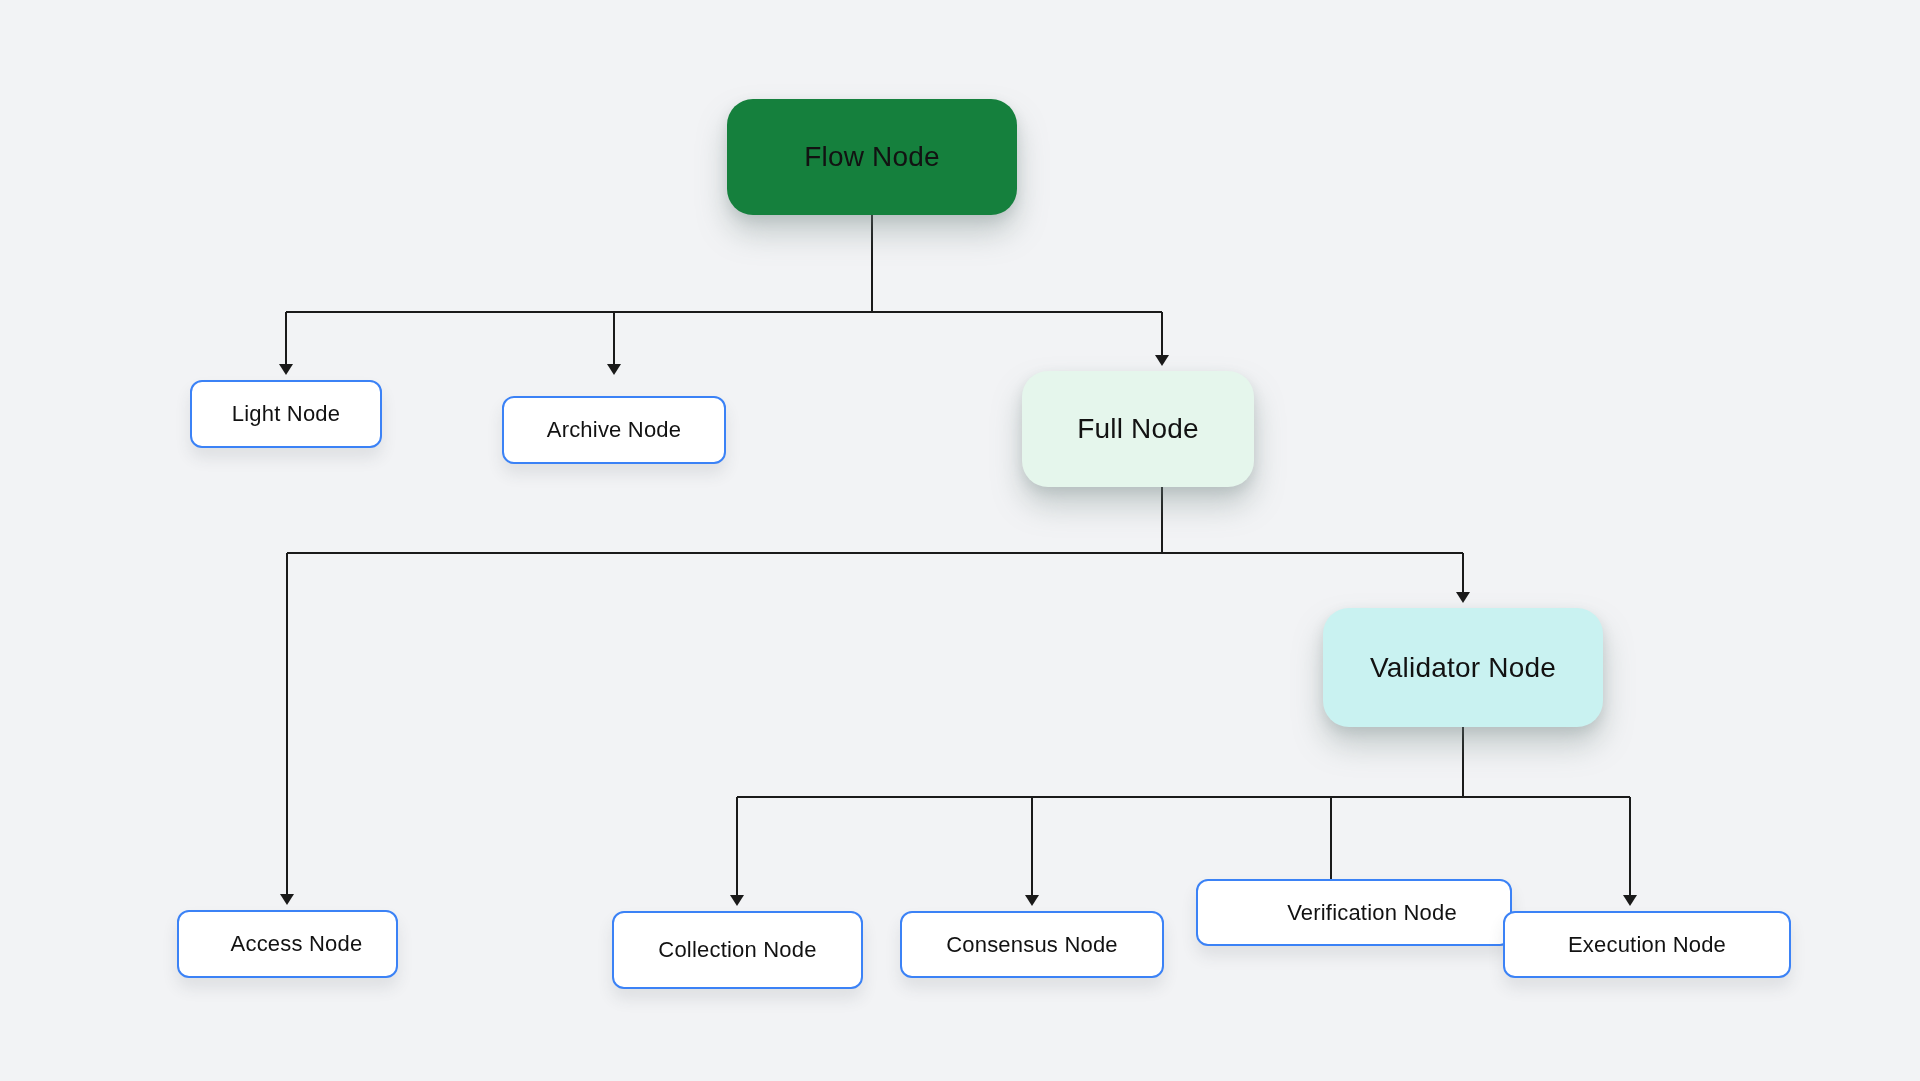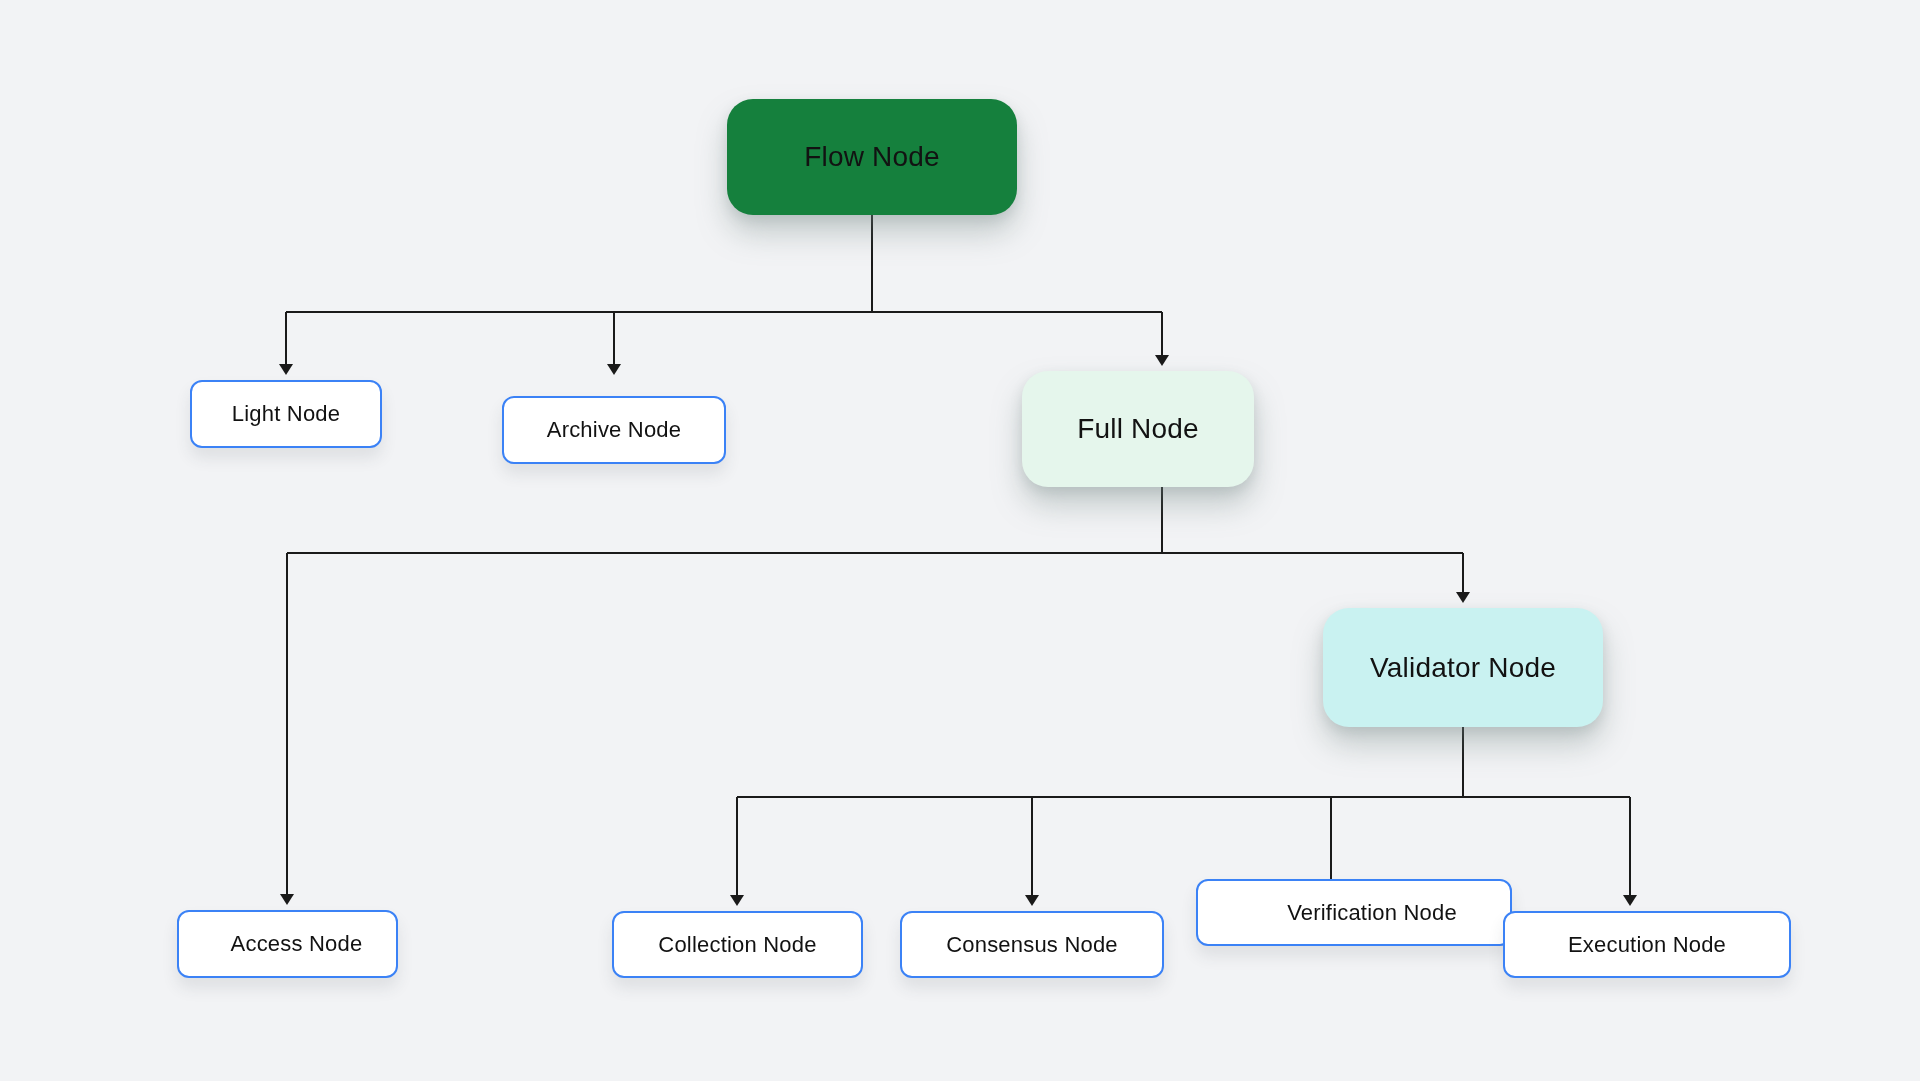--- a/index.html
+++ b/index.html
@@ -45,21 +45,21 @@
     font-size: 28px;
     font-weight: 500;
     box-shadow: 0 18px 30px rgba(110, 130, 125, 0.35), 0 5px 12px rgba(110, 130, 125, 0.18);
   }
   #n-flow        { left: 727px;  top: 99px;  width: 290px; height: 116px; }
   #n-light       { left: 190px;  top: 380px; width: 192px; height: 68px;  }
   #n-archive     { left: 502px;  top: 380px; width: 224px; height: 68px; margin-top: 16px;  }
   #n-full        { left: 1022px; top: 371px; width: 232px; height: 116px; }
   #n-access      { left: 177px;  top: 910px; width: 221px; height: 68px; padding-left: 18px;  }
   #n-validator   { left: 1323px; top: 608px; width: 280px; height: 119px; }
-  #n-collection  { left: 612px;  top: 911px; width: 251px; height: 67px;  }
+  #n-collection  { left: 612px;  top: 911px; width: 251px; height: 78px;  }
   #n-consensus   { left: 900px;  top: 911px; width: 264px; height: 67px;  }
   #n-verification{ left: 1196px; top: 879px; width: 316px; height: 67px; padding-left: 36px;  }
   #n-execution   { left: 1503px; top: 911px; width: 288px; height: 67px;  }
 </style>
 </head>
 <body>
 
 <div class="canvas">
 
   <svg class="edges" viewBox="0 0 1920 1081" fill="none">

